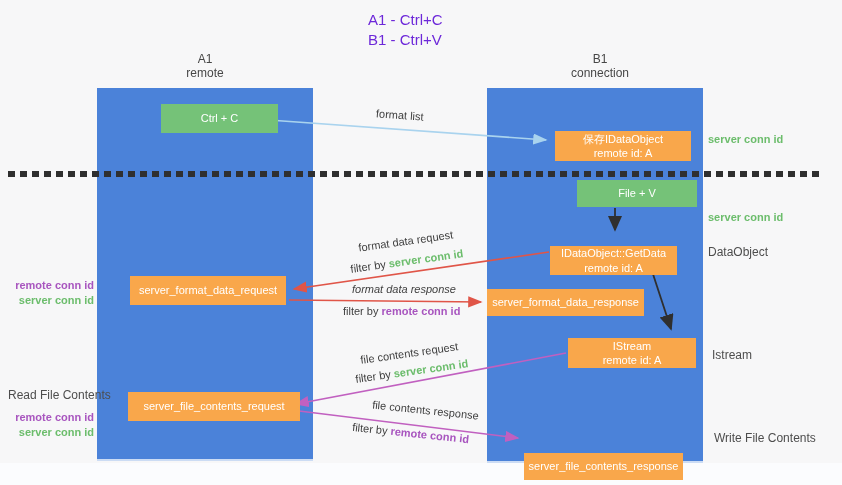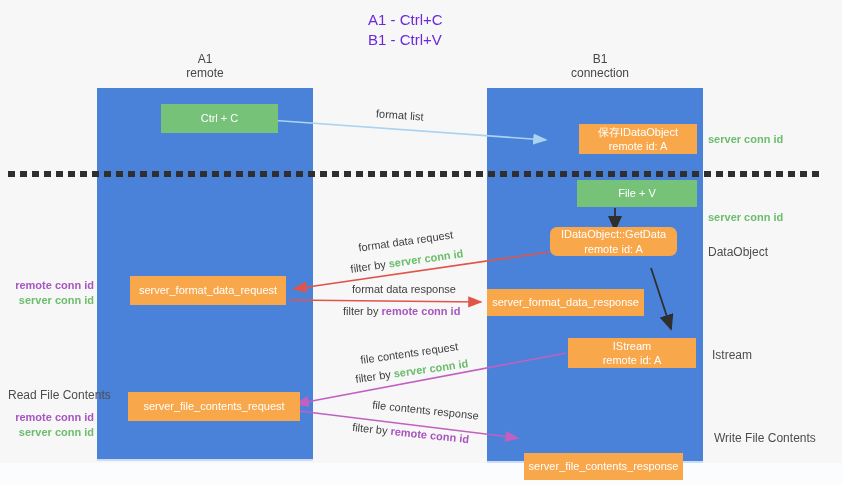--- a/index.html
+++ b/index.html
@@ -67,30 +67,30 @@
     <line x1="549" y1="252" x2="294" y2="289" stroke="#e05548" stroke-width="1.6" marker-end="url(#m-red)"></line>
     <line x1="289" y1="300" x2="481" y2="302" stroke="#e05548" stroke-width="1.6" marker-end="url(#m-red)"></line>
     <line x1="566" y1="353" x2="296" y2="404" stroke="#c160c0" stroke-width="1.6" marker-end="url(#m-mag)"></line>
     <line x1="291" y1="410" x2="518" y2="438" stroke="#c160c0" stroke-width="1.6" marker-end="url(#m-mag)"></line>
   </svg>
 
   <div class="node green" style="left:137px;top:104px;width:117px;height:29px;">
     <span>Ctrl + C</span>
   </div>
 
-  <div class="node orange" style="left:555px;top:124px;width:118px;height:30px;margin-left:24px;">
+  <div class="node orange" style="left:555px;top:131px;width:136px;height:30px;">
     <span>保存IDataObject</span>
     <span>remote id: A</span>
   </div>
 
   <div class="node green" style="left:553px;top:180px;width:120px;height:27px;">
     <span>File + V</span>
   </div>
 
-  <div class="node orange" style="left:550px;top:227px;width:127px;height:29px;border-radius:7px;">
+  <div class="node orange" style="left:550px;top:246px;width:127px;height:29px;">
     <span>IDataObject::GetData</span>
     <span>remote id: A</span>
   </div>
 
   <div class="node orange" style="left:487px;top:289px;width:157px;height:27px;">
     <span>server_format_data_response</span>
   </div>
 
   <div class="node orange" style="left:130px;top:276px;width:156px;height:29px;">
     <span>server_format_data_request</span>
@@ -110,21 +110,21 @@
   </div>
 
   <div class="lbl" style="left:376px;top:109px;transform:rotate(4deg);">format list</div>
 
   <div class="lbl" style="left:358px;top:235px;transform:rotate(-8deg);">format data request</div>
   <div class="lbl" style="left:350px;top:255px;transform:rotate(-8deg);">
     <span>filter by</span>
     <span class="accent-green">server conn id</span>
   </div>
 
-  <div class="lbl" style="left:352px;top:283px;">format data response</div>
+  <div class="lbl" style="left:352px;top:283px;font-style:italic;">format data response</div>
   <div class="lbl" style="left:343px;top:305px;">
     <span>filter by</span>
     <span class="accent-purple">remote conn id</span>
   </div>
 
   <div class="lbl" style="left:360px;top:347px;transform:rotate(-8deg);">file contents request</div>
   <div class="lbl" style="left:355px;top:365px;transform:rotate(-8deg);">
     <span>filter by</span>
     <span class="accent-green">server conn id</span>
   </div>

